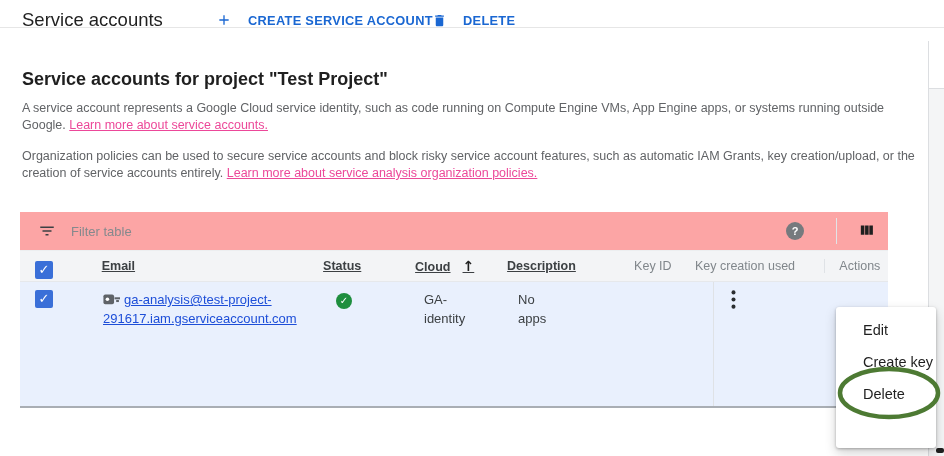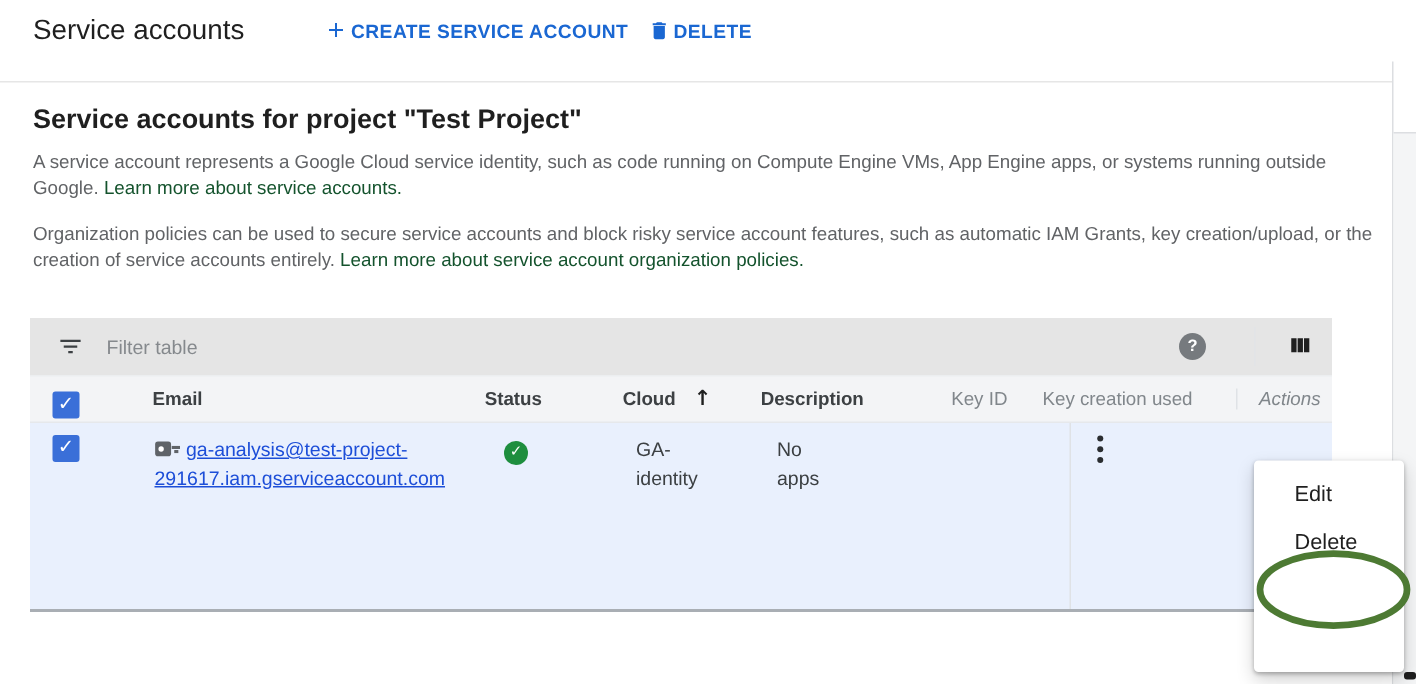--- a/index.html
+++ b/index.html
@@ -2,70 +2,70 @@
 <html><head>
 <meta charset="utf-8">
 <style>
   * { margin:0; padding:0; box-sizing:border-box; }
   html,body { width:944px; height:456px; }
   body {
     position:relative; overflow:hidden; background:#fff;
     font-family:"Liberation Sans", sans-serif; color:#202124;
   }
   
-  .topbar { position:absolute; left:0; top:0; width:944px; height:55px;
+  .topbar { position:absolute; left:0; top:0; width:944px; height:28px;
             background:#fff; border-bottom:1px solid #e6e6e6; }
   .topbar-title { position:absolute; left:22px; top:0; line-height:40px;
                   font-size:18.5px; color:#1f1f1f; }
   .tb-btn { position:absolute; top:0; height:40px; display:flex; align-items:center;
-            gap:2px; color:#1a67d2; font-size:12.8px; font-weight:bold;
+            gap:16px; color:#1a67d2; font-size:12.8px; font-weight:bold;
             letter-spacing:.3px; cursor:pointer; background:none; border:none; }
   .tb-btn svg { fill:#1a67d2; }
   #create-btn { left:216px; }
   #delete-btn { left:432px; }
   
   .page-heading { position:absolute; left:22px; top:69px; font-size:18px; color:#1f1f1f; }
   .para { position:absolute; left:22px; width:894px; font-size:12.5px;
           line-height:17px; color:#616366; }
   #para1 { top:100px; }
   #para2 { top:148px; }
-  .plink { color:#14532d; cursor:pointer; }
+  .plink { color:#ec4899; text-decoration:underline; cursor:pointer; }
   .block-link { display:inline-block; }
   
   .right-strip { position:absolute; left:928px; top:41px; width:16px; height:415px;
                  border-left:1px solid #dcdee1; background:#fff; }
   .right-strip .strip-lower { position:absolute; left:0; top:47px; width:15px;
                  height:368px; border-top:1px solid #dcdee1; background:#f4f5f6; }
   .scroll-mark { position:absolute; left:936px; top:448px; width:8px; height:5px;
                  background:#1f1f1f; border-radius:2px; }
   
   .table-card { position:absolute; left:20px; top:212px; width:868px; }
   .filter-bar { position:relative; height:38px; display:flex; align-items:center;
-                background:#e5e5e5; }
+                background:#fca5a5; }
   .filter-bar svg.flt { margin-left:18px; }
   .filter-input { border:none; outline:none; background:transparent; margin-left:15px;
                   font-size:13px; color:#3c4043; width:560px;
                   font-family:"Liberation Sans", sans-serif; }
   .filter-input::placeholder { color:#85898d; opacity:1; }
   .help-btn { position:absolute; left:766px; top:10px; width:18px; height:18px;
               border-radius:50%; background:#767a7e; color:#fff; font-size:11px;
               font-weight:bold; text-align:center; line-height:18px; cursor:pointer; }
   .bar-divider { position:absolute; left:816px; top:6px; width:1px; height:26px;
                  background:#e2e4e7; }
   .columns-btn { position:absolute; left:838px; top:10px; cursor:pointer; }
   
   .hdr-row { display:flex; height:32px; background:#f3f4f6; align-items:center;
              border-top:1px solid #eceef0; border-bottom:1px solid #e6e8eb; }
   .data-row { display:flex; height:126px; background:#e9f0fd;
               border-bottom:2px solid #a9aeb4; }
   .c0 { width:63px; }  .c1 { width:227px; } .c2 { width:94px; } .c3 { width:94px; }
   .c4 { width:130px; } .c5 { width:62px; }  .c6 { width:153px; }
-  .c7 { width:65px; border-left:1px solid #dfe2e6;font-style:italic; }
+  .c7 { width:65px; border-left:1px solid #dfe2e6; }
   .hdr-cell { font-size:12.5px; padding-left:20px; }
-  .hdr-dark  { color:#3c4043; font-weight:bold; }
+  .hdr-dark  { color:#3c4043; font-weight:bold;text-decoration:underline; }
   .hdr-light { color:#80868b; font-weight:normal; }
   .hdr-actions { padding-left:14px; }
   .sort-arrow { font-weight:bold; color:#1f1f1f; font-size:14px; margin-left:12px;
                 font-family:"DejaVu Sans", sans-serif; }
   .cell { padding:8px 6px 0 20px; font-size:13px; line-height:19px; color:#3c4043; }
   .pre { white-space:pre-line; }
   .checkbox { display:inline-block; width:18px; height:18px; border-radius:2px;
               background:#3a6fd8; color:#fff; text-align:center; line-height:18px;
               font-size:13px; font-weight:bold; cursor:pointer;
               font-family:"DejaVu Sans", sans-serif; }
@@ -112,21 +112,21 @@
 </header>
 
 <h1 class="page-heading">Service accounts for project "Test Project"</h1>
 
 <p class="para" id="para1">
   <span>A service account represents a Google Cloud service identity, such as code running on Compute Engine VMs, App Engine apps, or systems running outside Google.</span>
   <a class="plink block-link">Learn more about service accounts.</a>
 </p>
 
 <p class="para" id="para2">
-  <span>Organization policies can be used to secure service accounts and block risky service account features, such as automatic IAM Grants, key creation/upload, or the creation of service accounts entirely. </span><a class="plink">Learn more about service account organization policies.</a>
+  <span>Organization policies can be used to secure service accounts and block risky service account features, such as automatic IAM Grants, key creation/upload, or the creation of service accounts entirely. </span><a class="plink">Learn more about service analysis organization policies.</a>
 </p>
 
 <div class="right-strip">
   <div class="strip-lower"></div>
 </div>
 <div class="scroll-mark"></div>
 
 <section class="table-card">
 
   <div class="filter-bar">
@@ -184,18 +184,19 @@
             <circle cx="2" cy="8" r="1.7"></circle>
             <circle cx="2" cy="14" r="1.7"></circle>
           </svg>
       </button>
     </div>
   </div>
 </section>
 
 <div class="ctx-menu">
   <div class="ctx-item">Edit</div>
+  <div class="ctx-item">Create key</div>
   <div class="ctx-item">Delete</div>
 </div>
 
 <svg class="annotation-layer">
   <ellipse cx="889" cy="393" rx="49" ry="24" fill="none" stroke-width="4.5" stroke="#4d7a33"></ellipse>
 </svg>
 
 </body></html>

